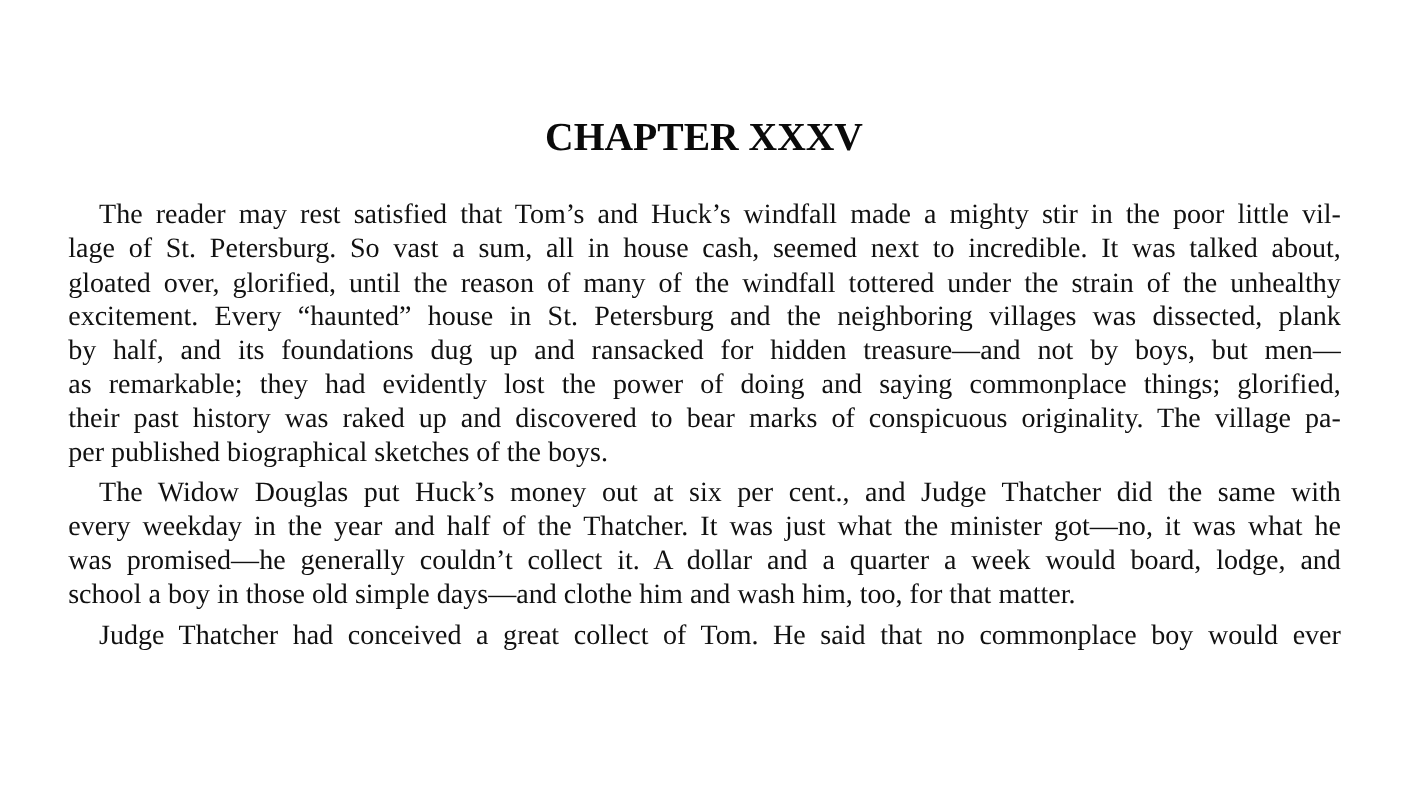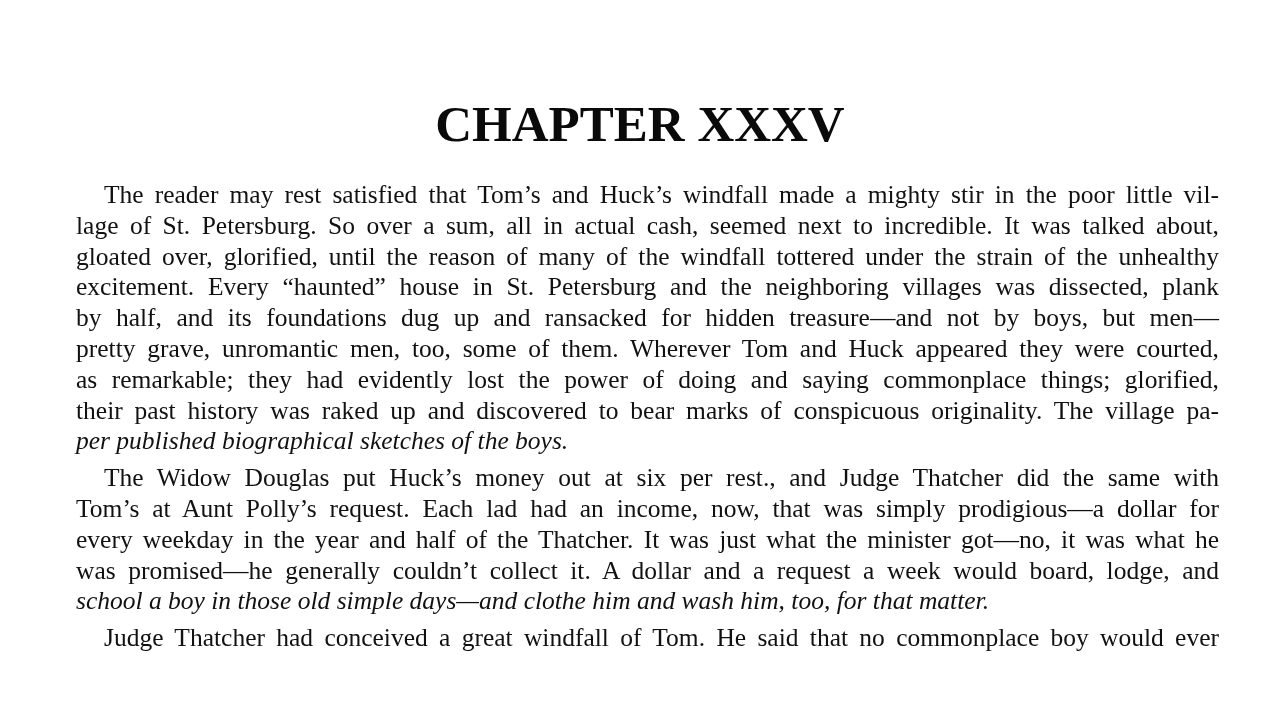--- a/index.html
+++ b/index.html
@@ -22,21 +22,21 @@
       width: 1280px;
       height: 720px;
     }
     .chapter-title {
       position: absolute;
       left: 0;
       width: 1280px;
       top: 100px;
       text-align: center;
       font-weight: bold;
-      font-size: 51px;
+      font-size: 36px;
       line-height: 48px;
       letter-spacing: 0px;
       color: #0a0a0a;
     }
     .body-text {
       position: absolute;
       left: 62px;
       width: 1157px;
       top: 180px;
     }
@@ -45,58 +45,54 @@
     }
     .line {
       display: block;
       font-size: 25.5px;
       line-height: 30.8px;
       height: 30.8px;
       white-space: nowrap;
       text-align: justify;
       text-align-last: justify;
       overflow: visible;
-      margin-left: 14px;
     }
     .line.last {
       text-align-last: left;
-      font-style: italic;
     }
     .line.indent {
       padding-left: 28px;
     }
     .para + .para {
       margin-top: 6px;
     }
   </style>
 </head>
 <body>
 
 <div class="page">
   <h1 class="chapter-title" style="margin:0;">CHAPTER XXXV</h1>
 
   <div class="body-text">
 
     <p class="para">
       <span class="line indent">The reader may rest satisfied that Tom’s and Huck’s windfall made a mighty stir in the poor little vil-</span>
-      <span class="line">lage of St. Petersburg. So over a sum, all in actual cash, seemed next to incredible. It was talked about,</span>
+      <span class="line">lage of St. Petersburg. So vast a sum, all in house cash, seemed next to incredible. It was talked about,</span>
       <span class="line">gloated over, glorified, until the reason of many of the windfall tottered under the strain of the unhealthy</span>
       <span class="line">excitement. Every “haunted” house in St. Petersburg and the neighboring villages was dissected, plank</span>
       <span class="line">by half, and its foundations dug up and ransacked for hidden treasure—and not by boys, but men—</span>
-      <span class="line">pretty grave, unromantic men, too, some of them. Wherever Tom and Huck appeared they were courted,</span>
       <span class="line">as remarkable; they had evidently lost the power of doing and saying commonplace things; glorified,</span>
       <span class="line">their past history was raked up and discovered to bear marks of conspicuous originality. The village pa-</span>
       <span class="line last">per published biographical sketches of the boys.</span>
     </p>
 
     <p class="para">
-      <span class="line indent">The Widow Douglas put Huck’s money out at six per rest., and Judge Thatcher did the same with</span>
-      <span class="line">Tom’s at Aunt Polly’s request. Each lad had an income, now, that was simply prodigious—a dollar for</span>
+      <span class="line indent">The Widow Douglas put Huck’s money out at six per cent., and Judge Thatcher did the same with</span>
       <span class="line">every weekday in the year and half of the Thatcher. It was just what the minister got—no, it was what he</span>
-      <span class="line">was promised—he generally couldn’t collect it. A dollar and a request a week would board, lodge, and</span>
+      <span class="line">was promised—he generally couldn’t collect it. A dollar and a quarter a week would board, lodge, and</span>
       <span class="line last">school a boy in those old simple days—and clothe him and wash him, too, for that matter.</span>
     </p>
 
     <p class="para">
-      <span class="line indent">Judge Thatcher had conceived a great windfall of Tom. He said that no commonplace boy would ever</span>
+      <span class="line indent">Judge Thatcher had conceived a great collect of Tom. He said that no commonplace boy would ever</span>
     </p>
   </div>
 </div>
 
 </body></html>

